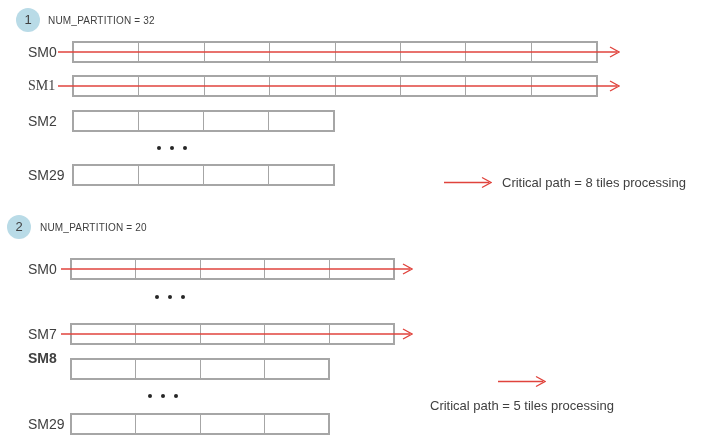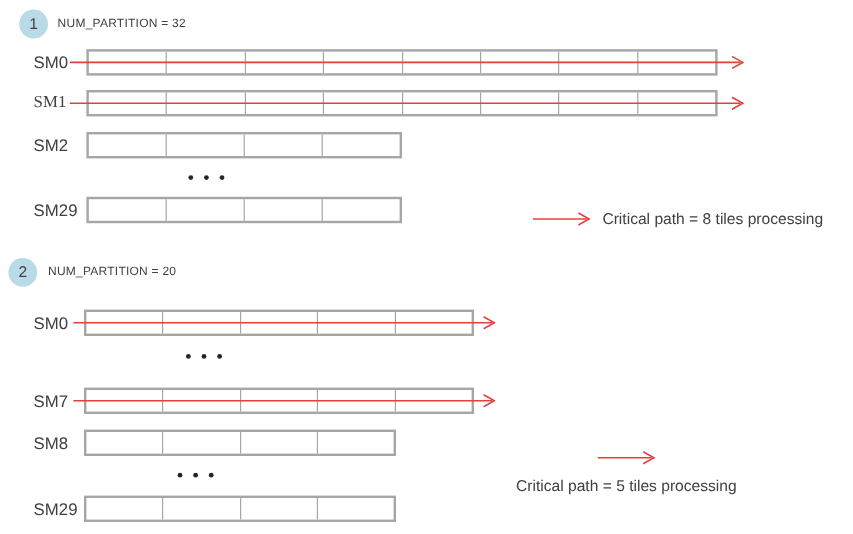--- a/index.html
+++ b/index.html
@@ -135,21 +135,21 @@
           <div class="seg" data-name="tile-segment"></div>
           <div class="seg" data-name="tile-segment"></div>
           <div class="seg" data-name="tile-segment"></div>
           <div class="seg" data-name="tile-segment"></div>
           <div class="seg" data-name="tile-segment"></div>
         </div>
         <svg class="arrow-svg" data-name="critical-path-arrow" width="352" height="12" style="left: 61px; top: 328px;">
           <line x1="0" y1="6" x2="349" y2="6"></line>
           <polyline points="342,1 351,6 342,11"></polyline>
         </svg>
-        <div class="sm-label" data-name="sm-row-label" style="left: 28px; top: 369px;">SM8</div>
+        <div class="sm-label" data-name="sm-row-label" style="left: 28px; top: 358px; font-weight: bold;">SM8</div>
         <div class="bar" data-name="tile-bar" style="left: 70px; top: 358px; width: 260px;">
           <div class="seg" data-name="tile-segment"></div>
           <div class="seg" data-name="tile-segment"></div>
           <div class="seg" data-name="tile-segment"></div>
           <div class="seg" data-name="tile-segment"></div>
         </div>
         <div class="dots" data-name="ellipsis-dots" style="left: 148px; top: 394px;">
           <span class="dot" data-name="dot"></span>
           <span class="dot" data-name="dot"></span>
           <span class="dot" data-name="dot"></span>

